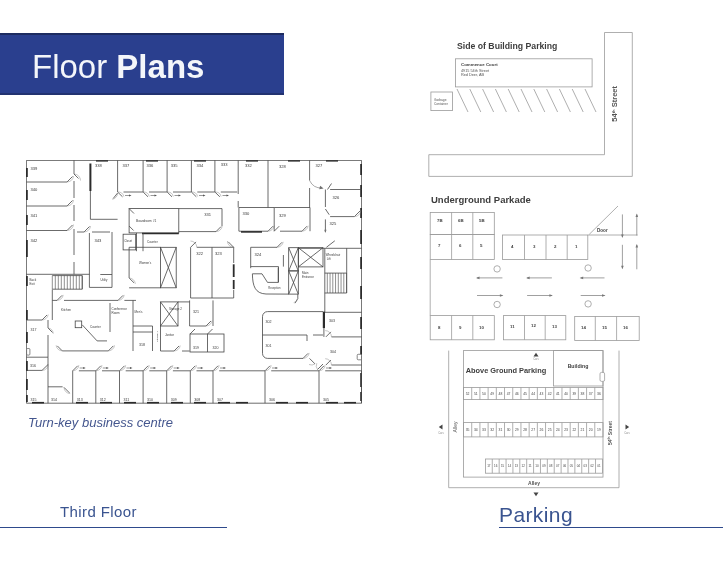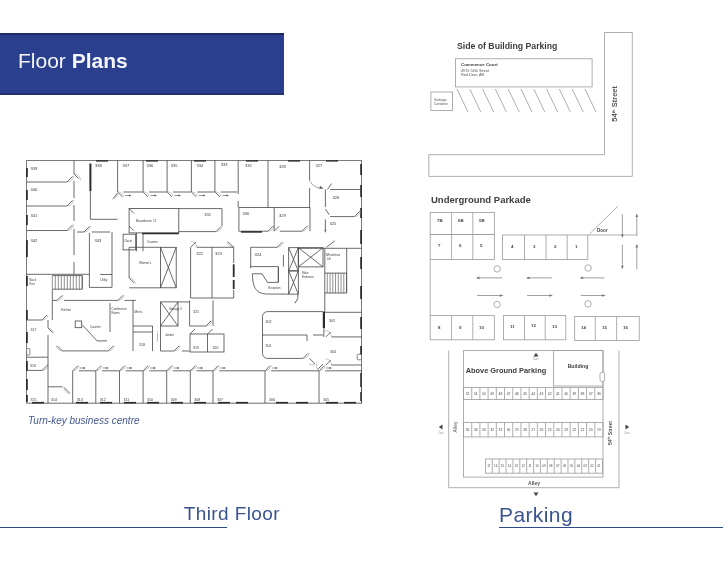--- a/index.html
+++ b/index.html
@@ -6,21 +6,21 @@
   body{width:727px;height:563px;position:relative;background:#ffffff;overflow:hidden;
        font-family:"Liberation Sans", sans-serif;}
   .abs{position:absolute;}
   svg text{font-family:"Liberation Sans", sans-serif;}
 </style>
 </head>
 <body>
 
 <div class="abs" style="left:0;top:33px;width:284px;height:62px;background:#2a3f8e;border-top:2px solid #1d2b60;border-bottom:2px solid #223270;box-sizing:border-box;"></div>
 
-<div class="abs" style="left:18px;top:50.3px;color:#f4f6fa;font-size:21px;line-height:1;">Floor&nbsp;<b>Plans</b></div>
+<div class="abs" style="left:32px;top:50.3px;color:#f4f6fa;font-size:33px;line-height:1;">Floor&nbsp;<b>Plans</b></div>
 
 <svg class="abs" style="left:26px;top:160px;" width="336" height="245" viewBox="0 0 336 245" fill="none" stroke="#454545" stroke-width="0.8">
 
   <g>
       <line x1="0.4" y1="0.4" x2="335.6" y2="0.4"></line>
     </g>
 
   <g>
       <line x1="0.4" y1="0.4" x2="0.4" y2="243.2"></line>
     </g>
@@ -691,23 +691,23 @@
       <line x1="299.2" y1="210.8" x2="335.6" y2="210.8"></line>
       <line x1="335.6" y1="210.8" x2="335.6" y2="243.2"></line>
       <text x="297" y="240.5" font-size="3.6" fill="#3a3a3a" stroke="none" text-anchor="start">305</text>
       <g stroke="#555" stroke-width="0.6">
         <line x1="300" y1="208" x2="304.5" y2="208"></line>
         <path d="M303.5,207.1 L306,208 L303.5,208.9 Z" fill="#555" stroke="none"></path>
       </g>
     </g>
 </svg>
 
-<div class="abs" style="left:28px;top:415px;color:#44568e;font-size:10px;font-style:italic;">Turn-key business centre</div>
-
-<div class="abs" style="left:60px;top:502.5px;width:220px;text-align:right;color:#3a5490;font-size:19px;letter-spacing:0.4px;">Third Floor</div>
+<div class="abs" style="left:28px;top:415px;color:#44568e;font-size:13px;font-style:italic;">Turn-key business centre</div>
+
+<div class="abs" style="left:60px;top:502.5px;width:220px;text-align:left;color:#3a5490;font-size:15px;letter-spacing:0.4px;">Third Floor</div>
 
 <div class="abs" style="left:0;top:527px;width:227px;border-top:1.5px solid #2e4a8c;"></div>
 
 <div class="abs" style="left:496px;top:502.5px;width:80px;text-align:center;color:#3a5490;font-size:21px;letter-spacing:0.4px;">Parking</div>
 
 <div class="abs" style="left:499px;top:527px;width:224px;border-top:1.5px solid #2e4a8c;"></div>
 
 <svg id="sideparking" class="abs" style="left:425px;top:28px;" width="215" height="152" viewBox="0 0 215 152" fill="none" stroke-width="0.8">
 
   <text x="32" y="21" font-size="8.7" font-weight="bold" fill="#3d3d3d" stroke="none">Side of Building Parking</text>

